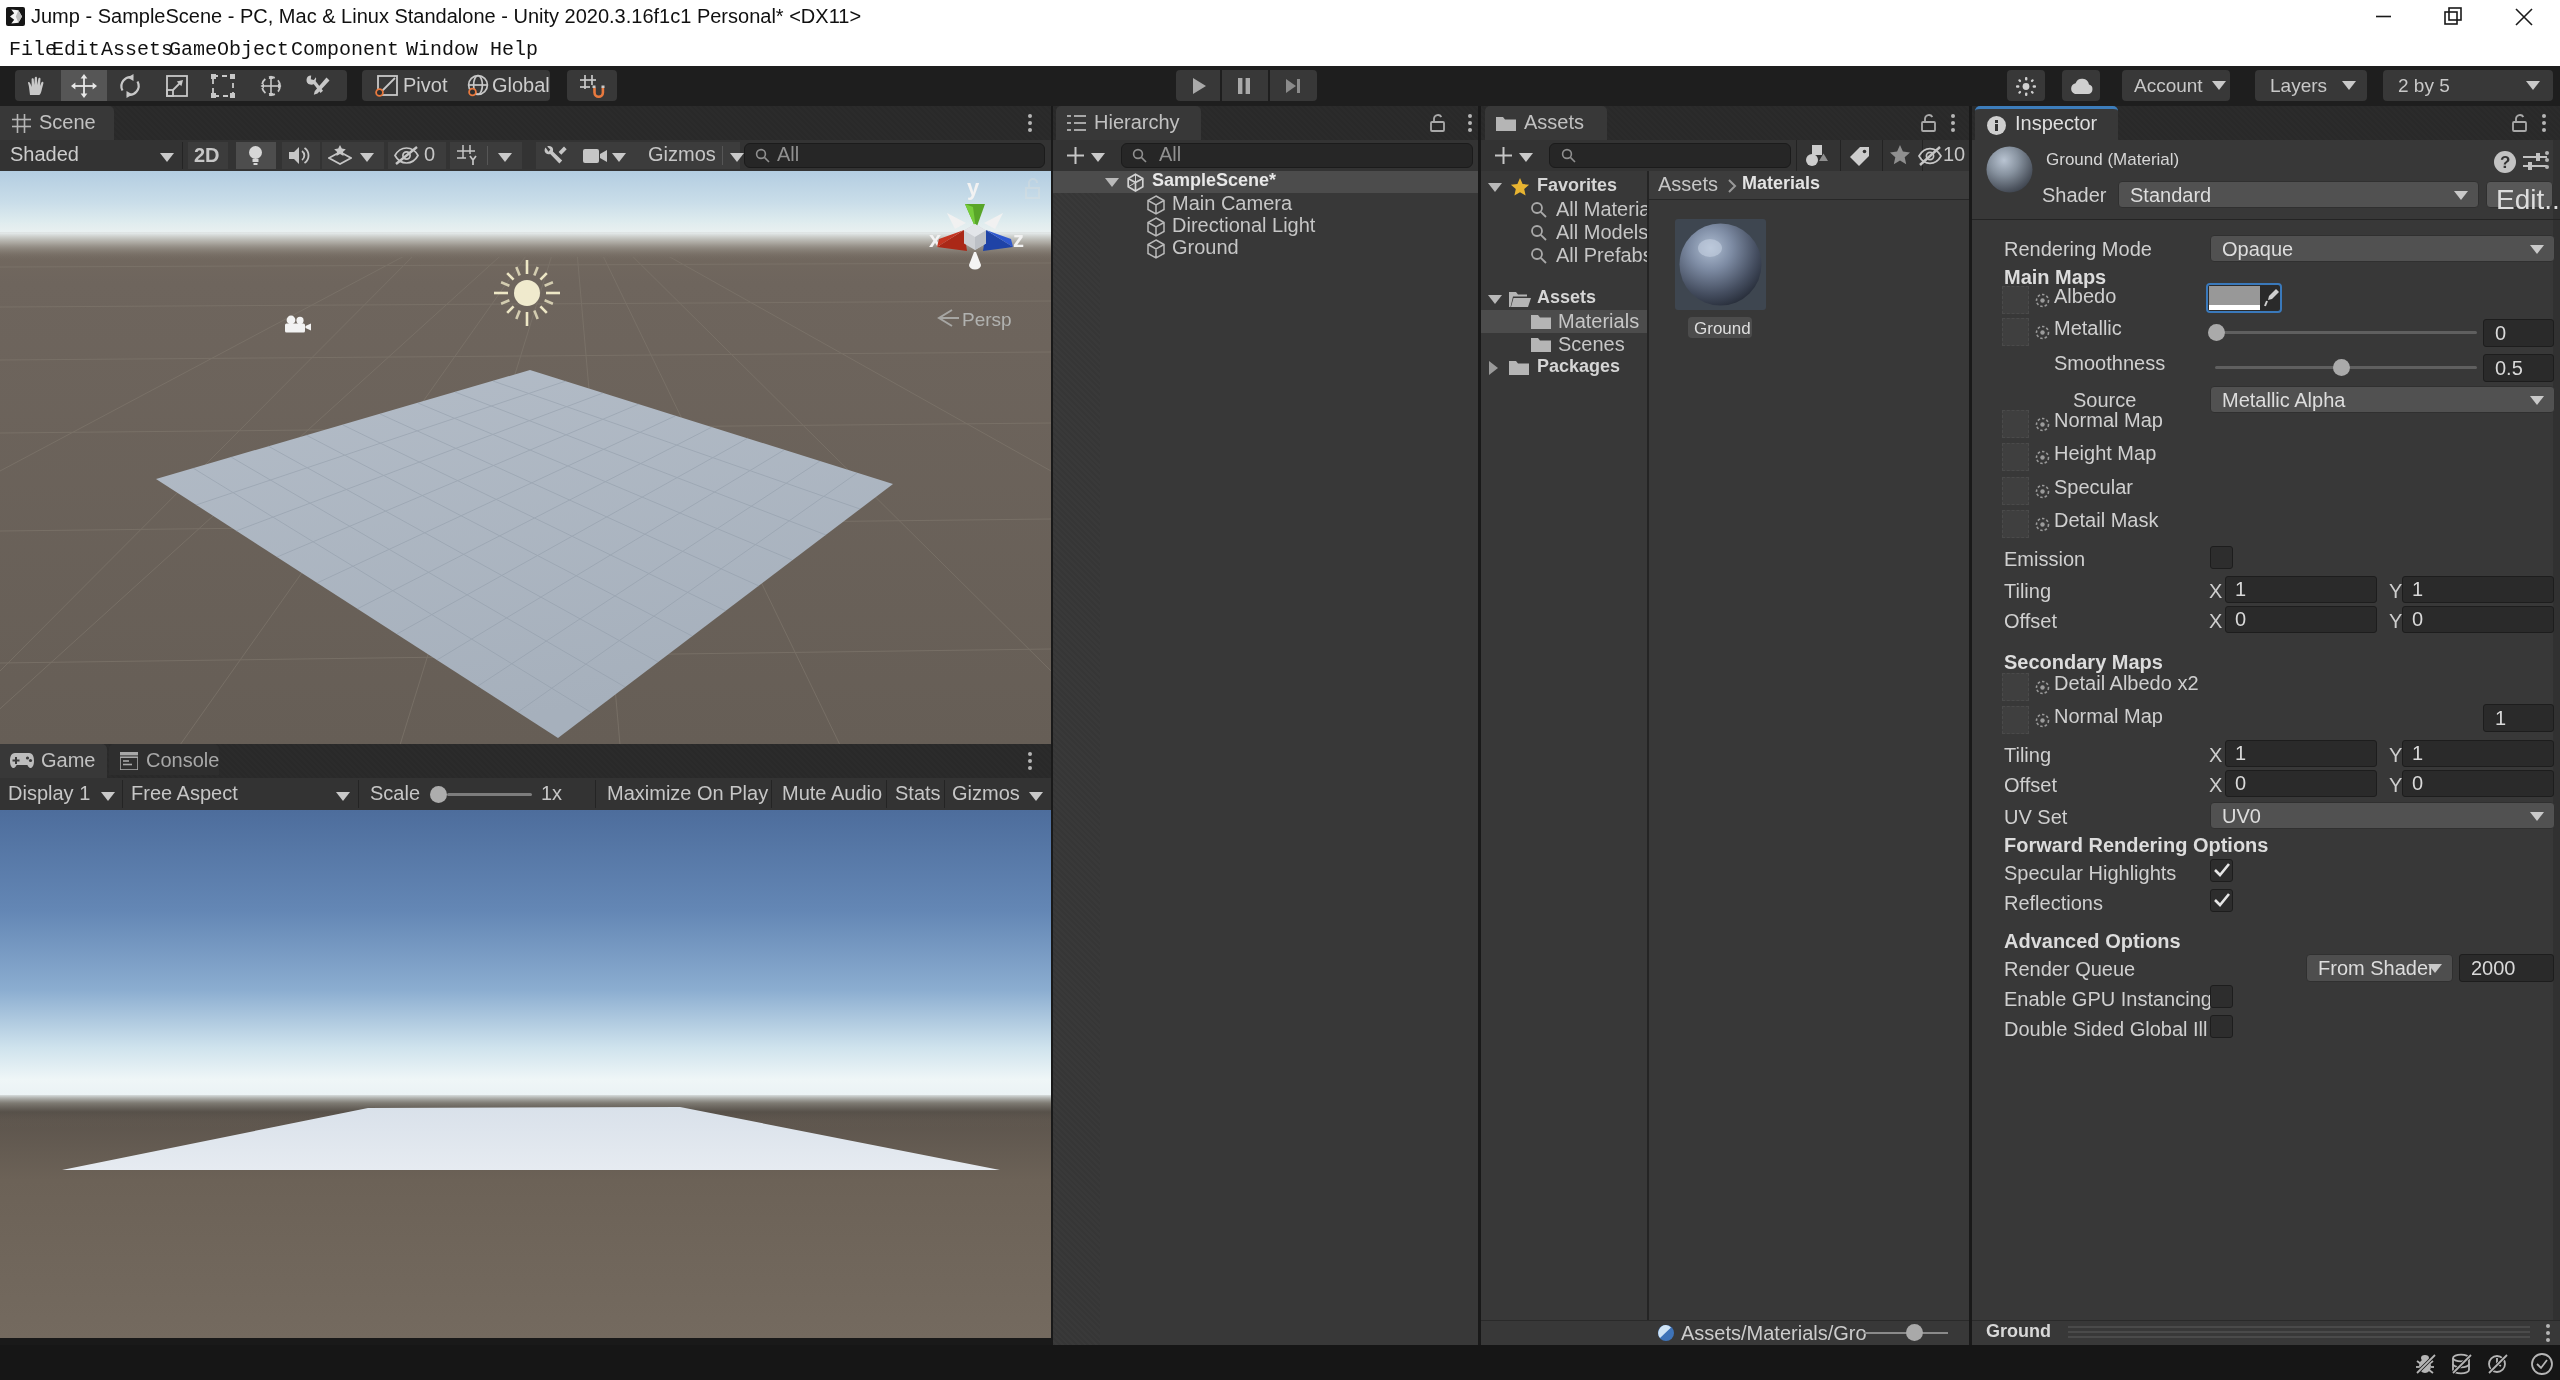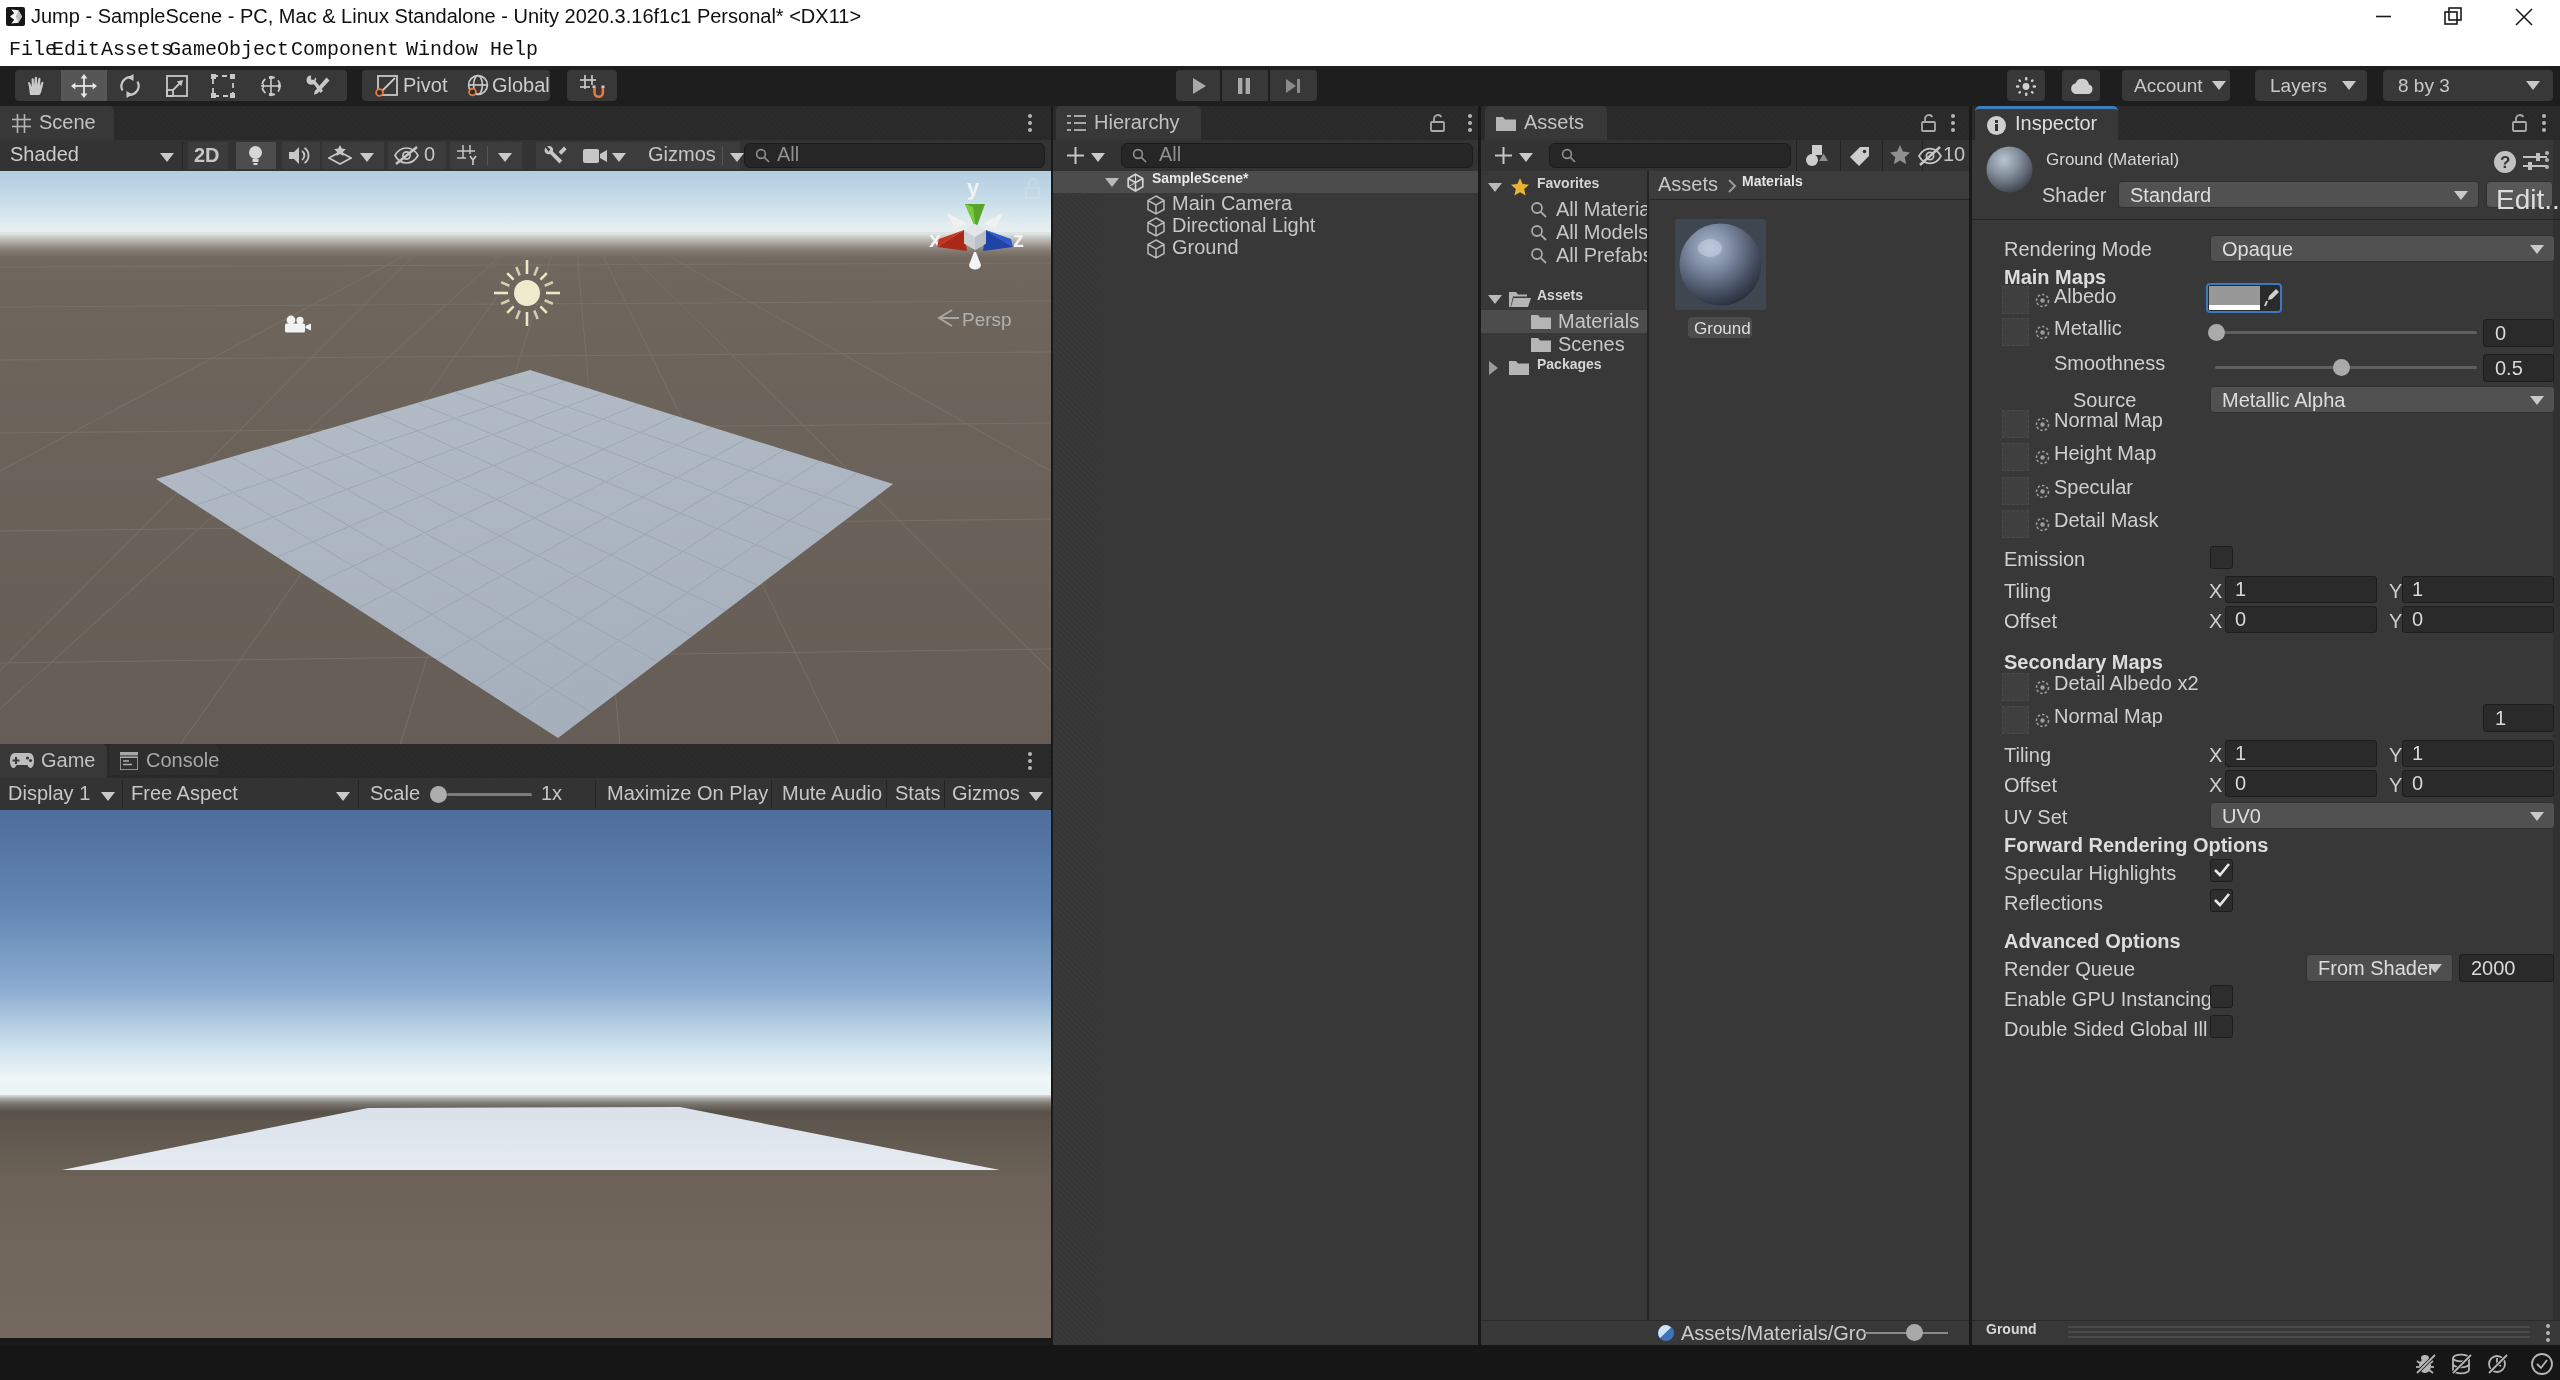--- a/index.html
+++ b/index.html
@@ -20,21 +20,21 @@
   background-image:repeating-linear-gradient(45deg,#292929 0 2px,#2b2b2b 2px 4px); }
 .tab { position:absolute; top:3px; height:31px; background:#383838; border-radius:5px 5px 0 0;
   color:#c1c1c1; font-size:20px; }
 .ptool { position:absolute; background:#333333; }
 .pbody { position:absolute; background:#383838; }
 .dots3 { position:absolute; width:4px; height:18px; }
 .dots3 i { display:block; width:4px; height:4px; border-radius:50%; background:#b5b5b5; margin-bottom:3px; }
 .searchbox { position:absolute; background:#262626; border:1px solid #1b1b1b; border-radius:6px; }
 .row-sel { background:#4c4c4c; }
 .tx { position:absolute; font-size:20px; color:#c6c6c6; white-space:pre; }
-.txb { position:absolute; font-size:14px; font-weight:bold; color:#d5d5d5; white-space:pre; }
+.txb { position:absolute; font-size:18px; font-weight:bold; color:#d5d5d5; white-space:pre; }
 
 .dd { position:absolute; background:#515151; border:1px solid #303030; border-radius:4px;
   color:#dddddd; font-size:20px; }
 .dd .arr { position:absolute; right:10px; top:50%; margin-top:-4px; width:0; height:0;
   border-left:7px solid transparent; border-right:7px solid transparent; border-top:9px solid #c9c9c9; }
 .field { position:absolute; background:#2a2a2a; border:1px solid #1d1d1d; border-radius:3px;
   color:#d9d9d9; font-size:20px; }
 .chk { position:absolute; width:23px; height:23px; background:#2d2d2d; border:1px solid #1d1d1d; border-radius:3px; }
 .slot { position:absolute; width:27px; height:28px; background:#3f3f3f; border:1px dashed #4a4a4a; }
 .slider-track { position:absolute; height:3px; background:#999999; border-radius:2px; }
@@ -199,21 +199,21 @@
   <svg class="abs" style="left:2069px;top:12px" width="24" height="17" viewBox="0 0 24 17">
     <path d="M6 16 A5.6 5.6 0 0 1 6.6 5.2 A7 7 0 0 1 20 6.6 A4.8 4.8 0 0 1 19 16 Z" fill="#cfcfcf"></path>
   </svg>
   <div class="tgrp" style="left:2122px;width:108px"></div>
   <span class="abs" style="left:2134px;top:9px;font-size:19px;color:#c8c8c8">Account</span>
   <div class="arrdown" style="left:2212px;top:15px"></div>
   <div class="tgrp" style="left:2255px;width:112px"></div>
   <span class="abs" style="left:2270px;top:9px;font-size:19px;color:#c8c8c8">Layers</span>
   <div class="arrdown" style="left:2342px;top:15px"></div>
   <div class="tgrp" style="left:2383px;width:170px"></div>
-  <span class="abs" style="left:2398px;top:9px;font-size:19px;color:#c8c8c8">8 by 3</span>
+  <span class="abs" style="left:2398px;top:9px;font-size:19px;color:#c8c8c8">2 by 5</span>
   <div class="arrdown" style="left:2526px;top:15px"></div>
 </div>
 
 <div class="tabwell" style="left:0;top:106px;width:1051px;height:34px"></div>
 <div class="tab" style="left:0;top:106px;width:114px;border-radius:0 5px 0 0;height:34px">
   <svg class="abs" style="left:12px;top:8px" width="19" height="19" viewBox="0 0 19 19">
     <g stroke="#b5b5b5" stroke-width="1.6" fill="none">
       <line x1="5.5" y1="0" x2="5.5" y2="19"></line>
           <line x1="12.5" y1="0" x2="12.5" y2="19"></line>
       <line x1="0" y1="5.5" x2="19" y2="5.5"></line>

